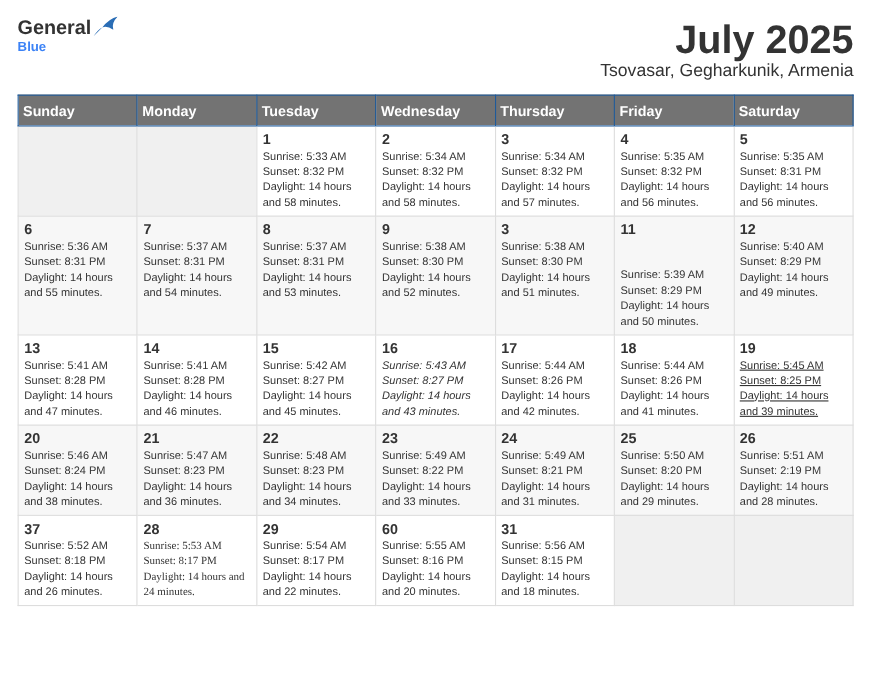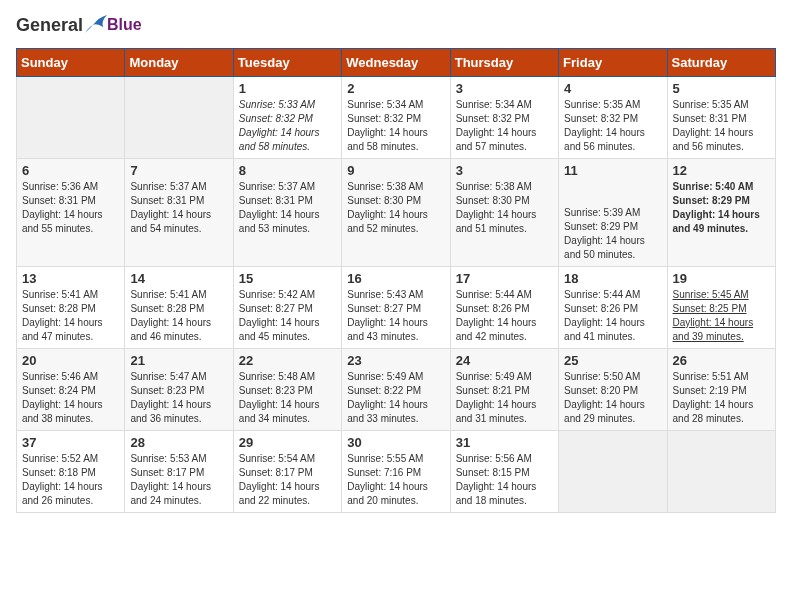--- a/index.html
+++ b/index.html
@@ -19,44 +19,44 @@
     .logo {
       display: flex;
       align-items: center;
     }
     .logo-text-general {
       font-size: 18px;
       font-weight: bold;
       color: #333;
     }
     .logo-text-blue {
-      font-size: 16px;
-      font-weight: bold;
-      color: #701a75;
+      font-size: 12px;
+      font-weight: bold;
+      color: #3b82f6;
     }
     .title-block {
       text-align: right;
     }
     .month-title {
       font-size: 36px;
       font-weight: bold;
       color: #333;
       line-height: 1.1;
     }
     .location-title {
       font-size: 16px;
       color: #333;
     }
     .calendar {
       width: 100%;
       border-collapse: collapse;
       border: 1px solid #ccc;
     }
     .calendar th {
-      background-color: #c2410c;
+      background-color: #737373;
       color: #fff;
       font-size: 13px;
       font-weight: bold;
       padding: 6px 4px;
       text-align: left;
       border: 1px solid #1e5a9a;
     }
     .calendar td {
       width: 14.28%;
       vertical-align: top;
@@ -86,30 +86,34 @@
     }
     .empty-cell {
       background: #f0f0f0 !important;
     }
   </style>
 </head>
 <body>
 
 <div class="header">
   <div class="logo">
-    <div style="display:flex;flex-direction:row;line-height:1.1;">
+    <div style="display:flex;flex-direction:column;line-height:1.1;">
       <div style="display:flex;align-items:center;">
         <span class="logo-text-general">General</span>
         <svg width="22" height="18" viewBox="0 0 22 18" style="margin-left:2px;margin-top:-4px;">
           <path d="M 8 10 Q 14 2 22 0 Q 16 6 18 12 Q 12 8 8 10 Z" fill="#2a6db5"></path>
           <path d="M 8 10 Q 4 12 0 18 Q 6 12 8 10 Z" fill="#2a6db5"></path>
         </svg>
       </div>
       <span class="logo-text-blue">Blue</span>
     </div>
+  </div>
+  <div class="title-block">
+    <div class="month-title">July 2025</div>
+    <div class="location-title">Tsovasar, Gegharkunik, Armenia</div>
   </div>
 </div>
 
 <table class="calendar">
   <thead>
     <tr>
     <th>Sunday</th>
         <th>Monday</th>
         <th>Tuesday</th>
         <th>Wednesday</th>
@@ -117,21 +121,21 @@
         <th>Friday</th>
         <th>Saturday</th>
       </tr>
   </thead>
   <tbody id="calendar-body">
   <tr>
         <td class="empty-cell"></td>
         <td class="empty-cell"></td>
         <td>
           <span class="day-number">1</span>
-          <div class="cell-text" style="white-space: pre-line; font-style: italic;">Sunrise: 5:33 AM
+          <div class="cell-text" style="white-space: pre-line;">Sunrise: 5:33 AM
 Sunset: 8:32 PM
 Daylight: 14 hours and 58 minutes.</div>
         </td>
         <td>
           <span class="day-number">2</span>
           <div class="cell-text" style="white-space: pre-line;">Sunrise: 5:34 AM
 Sunset: 8:32 PM
 Daylight: 14 hours and 58 minutes.</div>
         </td>
         <td>
@@ -185,21 +189,21 @@
 Daylight: 14 hours and 51 minutes.</div>
         </td>
         <td>
           <span class="day-number">11</span>
           <div class="cell-text" style="white-space: pre-line; margin-top: 28px;">Sunrise: 5:39 AM
 Sunset: 8:29 PM
 Daylight: 14 hours and 50 minutes.</div>
         </td>
         <td>
           <span class="day-number">12</span>
-          <div class="cell-text" style="white-space: pre-line; font-weight: bold;">Sunrise: 5:40 AM
+          <div class="cell-text" style="white-space: pre-line;">Sunrise: 5:40 AM
 Sunset: 8:29 PM
 Daylight: 14 hours and 49 minutes.</div>
         </td>
       </tr>
       <tr>
         <td>
           <span class="day-number">13</span>
           <div class="cell-text" style="white-space: pre-line;">Sunrise: 5:41 AM
 Sunset: 8:28 PM
 Daylight: 14 hours and 47 minutes.</div>
@@ -211,21 +215,21 @@
 Daylight: 14 hours and 46 minutes.</div>
         </td>
         <td>
           <span class="day-number">15</span>
           <div class="cell-text" style="white-space: pre-line;">Sunrise: 5:42 AM
 Sunset: 8:27 PM
 Daylight: 14 hours and 45 minutes.</div>
         </td>
         <td>
           <span class="day-number">16</span>
-          <div class="cell-text" style="white-space: pre-line;">Sunrise: 5:43 AM
+          <div class="cell-text" style="white-space: pre-line; font-style: italic;">Sunrise: 5:43 AM
 Sunset: 8:27 PM
 Daylight: 14 hours and 43 minutes.</div>
         </td>
         <td>
           <span class="day-number">17</span>
           <div class="cell-text" style="white-space: pre-line;">Sunrise: 5:44 AM
 Sunset: 8:26 PM
 Daylight: 14 hours and 42 minutes.</div>
         </td>
         <td>
@@ -287,34 +291,34 @@
       </tr>
       <tr>
         <td>
           <span class="day-number">37</span>
           <div class="cell-text" style="white-space: pre-line;">Sunrise: 5:52 AM
 Sunset: 8:18 PM
 Daylight: 14 hours and 26 minutes.</div>
         </td>
         <td>
           <span class="day-number">28</span>
-          <div class="cell-text" style="white-space: pre-line;">Sunrise: 5:53 AM
+          <div class="cell-text" style="white-space: pre-line; font-family: Liberation Serif, serif;">Sunrise: 5:53 AM
 Sunset: 8:17 PM
 Daylight: 14 hours and 24 minutes.</div>
         </td>
         <td>
           <span class="day-number">29</span>
           <div class="cell-text" style="white-space: pre-line;">Sunrise: 5:54 AM
 Sunset: 8:17 PM
 Daylight: 14 hours and 22 minutes.</div>
         </td>
         <td>
-          <span class="day-number">30</span>
+          <span class="day-number">60</span>
           <div class="cell-text" style="white-space: pre-line;">Sunrise: 5:55 AM
-Sunset: 7:16 PM
+Sunset: 8:16 PM
 Daylight: 14 hours and 20 minutes.</div>
         </td>
         <td>
           <span class="day-number">31</span>
           <div class="cell-text" style="white-space: pre-line;">Sunrise: 5:56 AM
 Sunset: 8:15 PM
 Daylight: 14 hours and 18 minutes.</div>
         </td>
         <td class="empty-cell"></td>
         <td class="empty-cell"></td>

